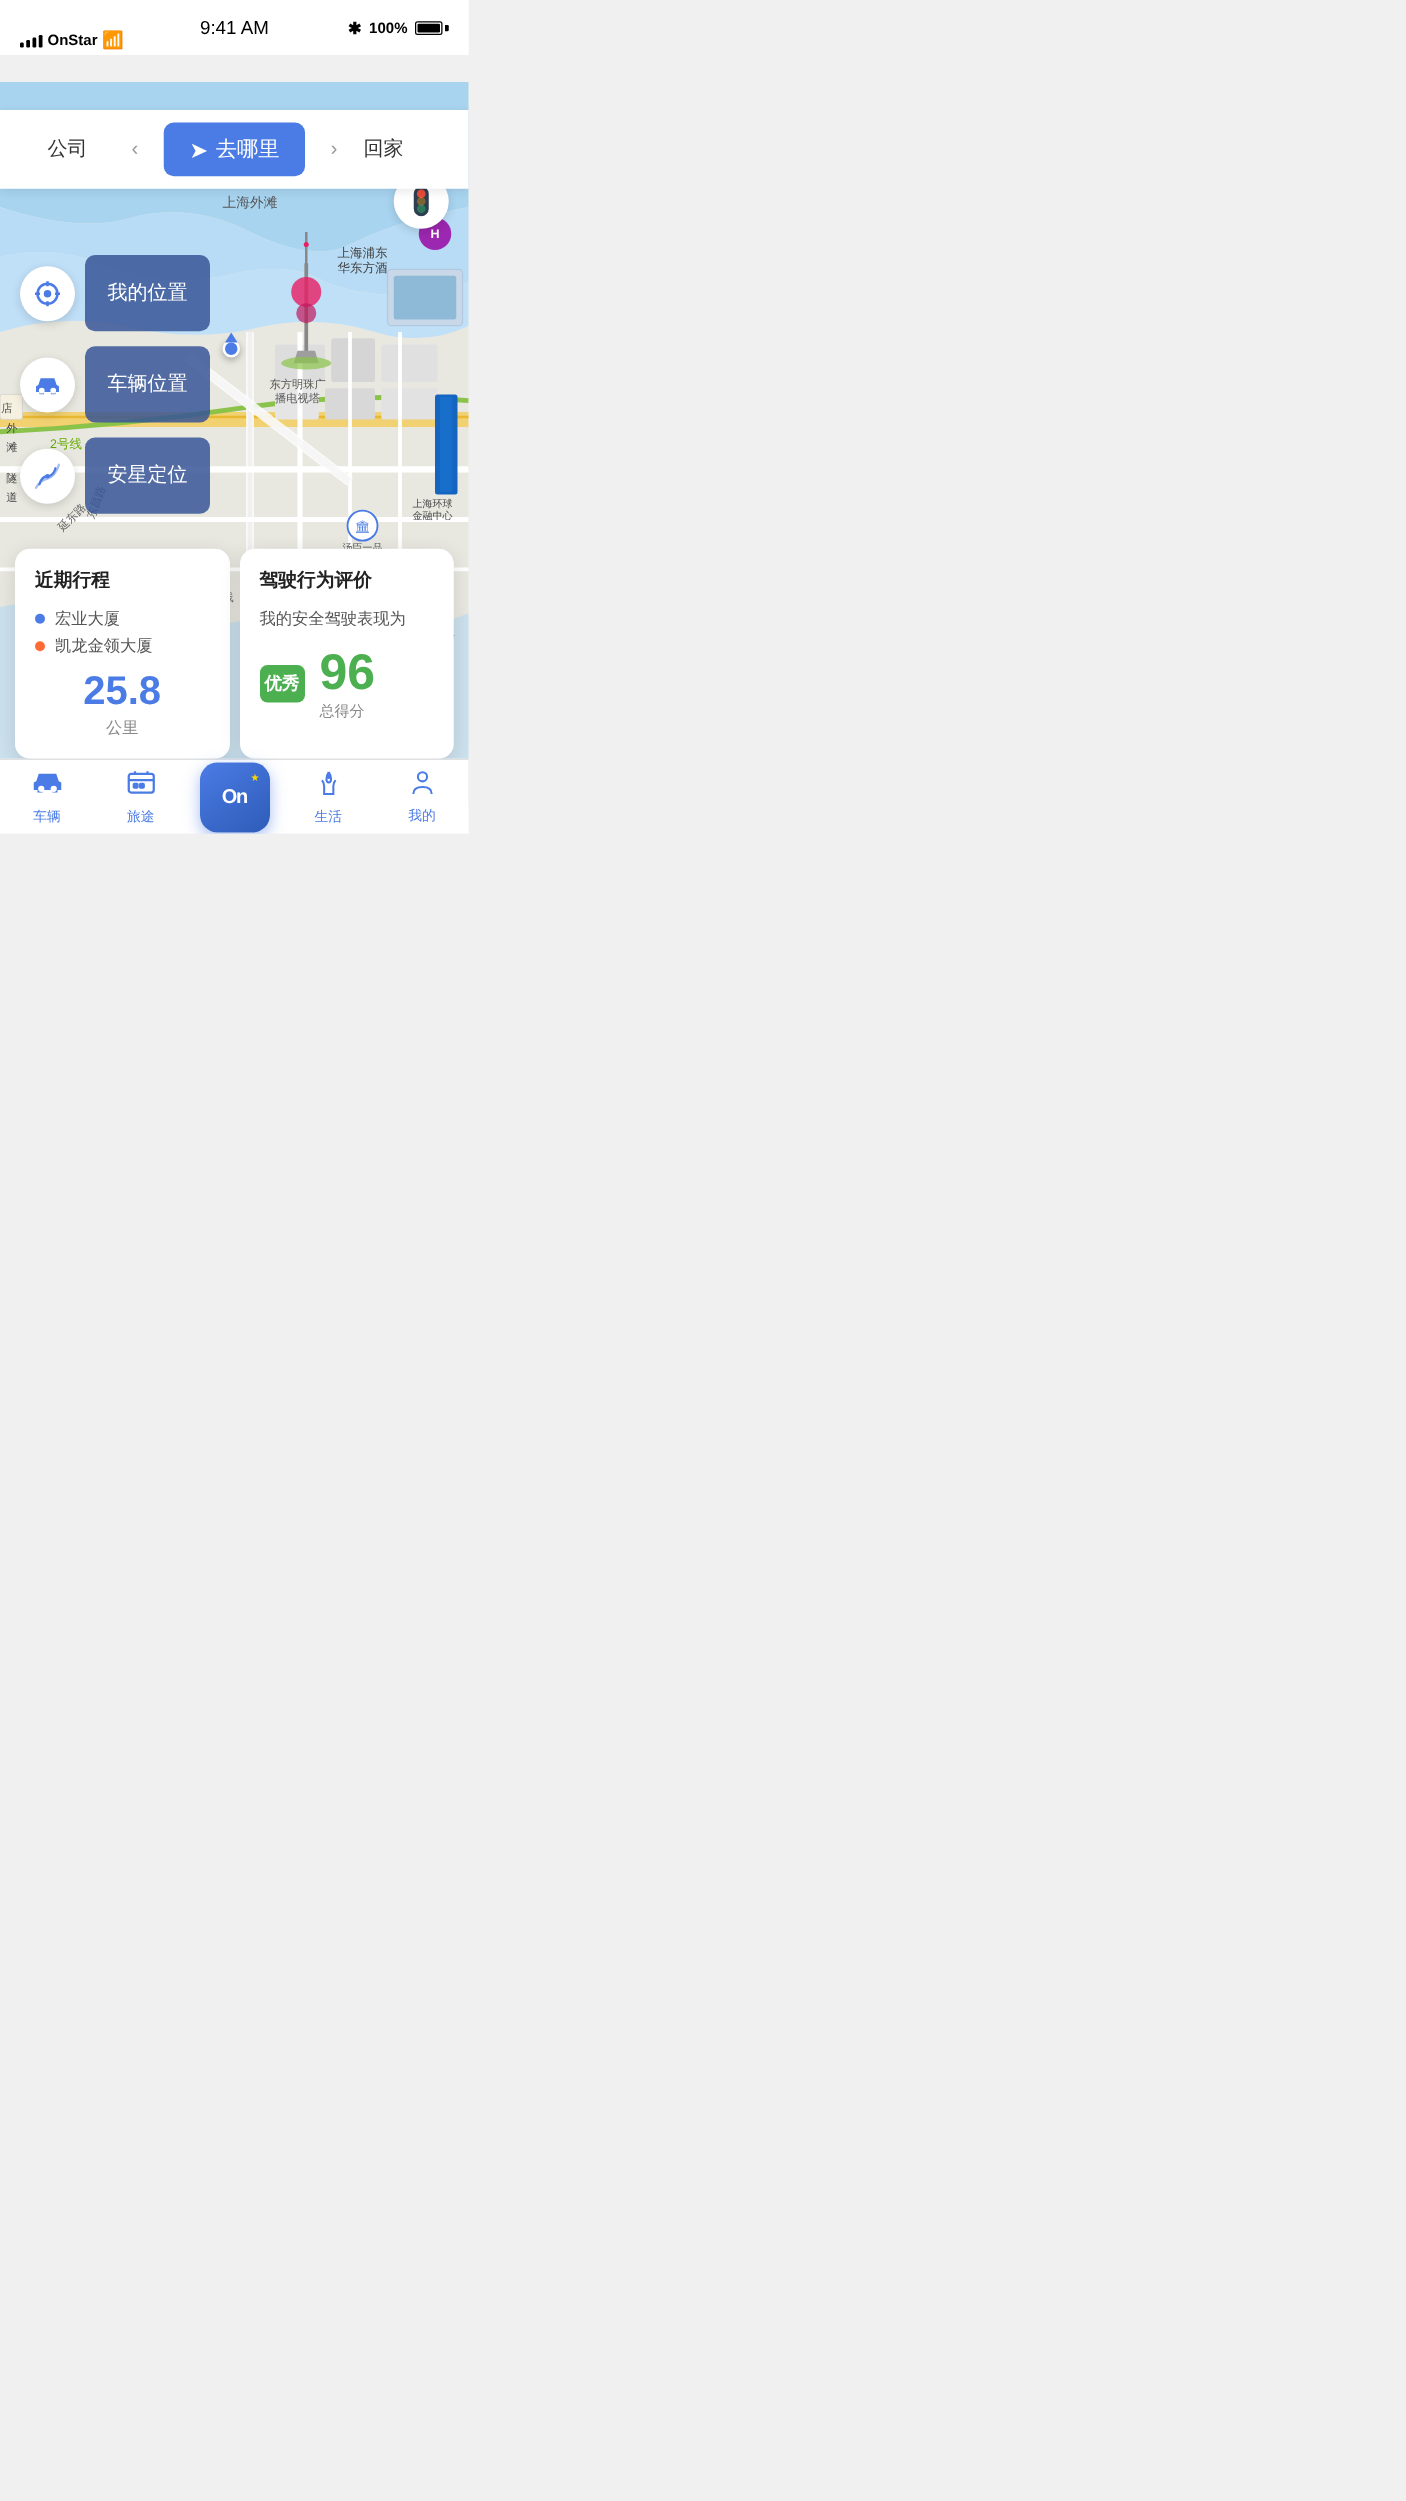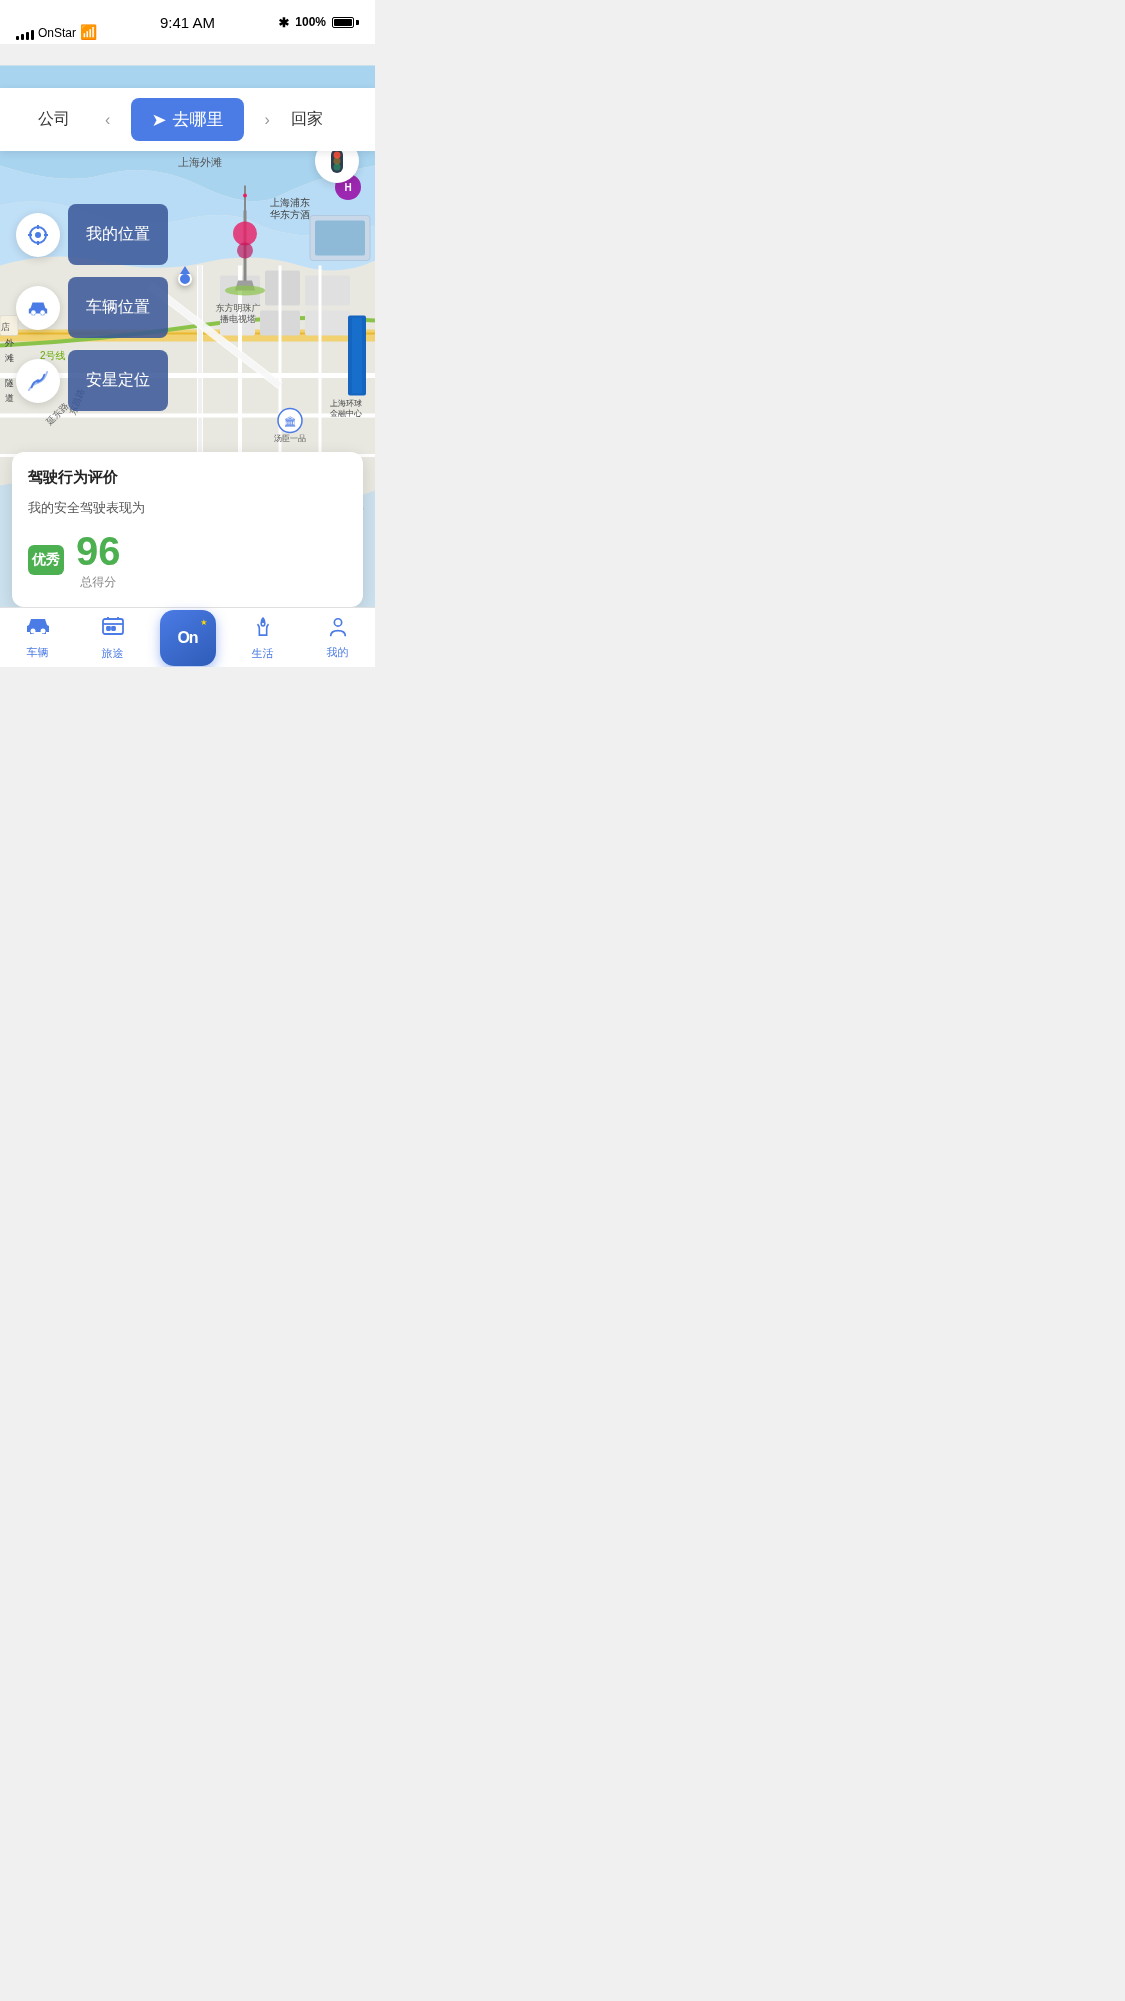--- a/index.html
+++ b/index.html
@@ -19,24 +19,24 @@
       background: rgba(255,255,255,0.95);
       display: flex;
       align-items: center;
       justify-content: space-between;
       padding: 0 16px;
       position: relative;
       z-index: 100;
     }
     .status-left {
       display: flex;
-      align-items: flex-end;
+      align-items: center;
       gap: 4px;
       font-size: 12px;
-      font-weight: 400;
+      font-weight: 700;
       margin-top: 20px;
     }
     .signal-bars {
       display: flex;
       align-items: flex-end;
       gap: 2px;
       height: 12px;
     }
     .signal-bar {
       width: 3px;
@@ -542,27 +542,40 @@
           <path d="M2,22 Q5,16 12,14 Q19,12 22,2" stroke-linecap="round" opacity="0.5"></path>
           <circle cx="12" cy="12" r="2" fill="#4B7BE5" stroke="none"></circle>
         </svg>
       </div>
       <div class="map-label-btn">安星定位</div>
     </div>
   </div>
 
   <div class="info-cards">
 
+    <div class="info-card">
+      <div class="card-title">近期行程</div>
+      <div class="trip-item">
+        <div class="dot-blue"></div>
+        <span>宏业大厦</span>
+      </div>
+      <div class="trip-item">
+        <div class="dot-orange"></div>
+        <span>凯龙金领大厦</span>
+      </div>
+      <div class="trip-distance">25.8</div>
+      <div class="trip-unit">公里</div>
+    </div>
 
     <div class="info-card">
       <div class="card-title">驾驶行为评价</div>
       <div class="drive-desc">我的安全驾驶表现为</div>
       <div class="drive-bottom">
         <div class="badge-excellent">优秀</div>
-        <div style="display:flex; flex-direction:column; align-items:center;">
+        <div style="display:flex; flex-direction:column; ">
           <div class="score-number">96</div>
           <div class="score-label">总得分</div>
         </div>
       </div>
     </div>
   </div>
 
   <div class="bottom-nav">
     <div class="nav-item">
       <span style="font-size:20px; color:#4B7BE5;">

